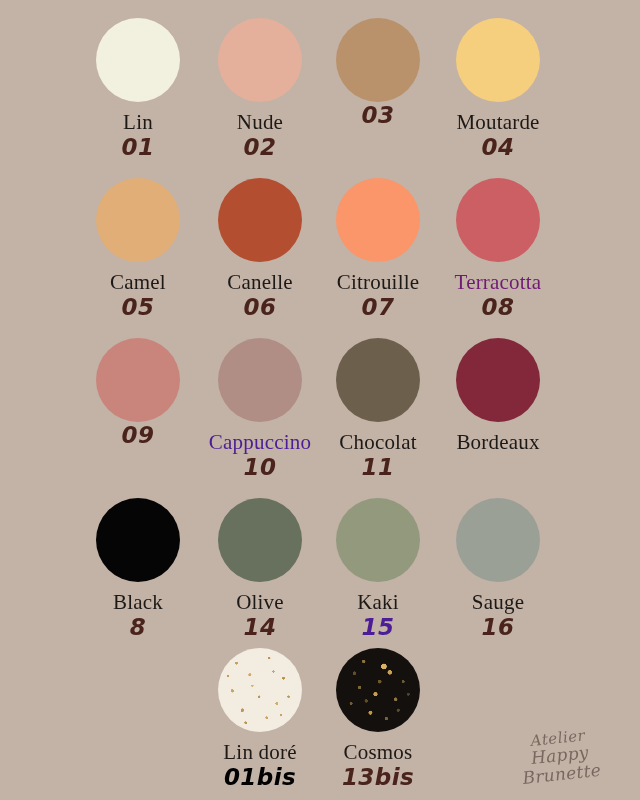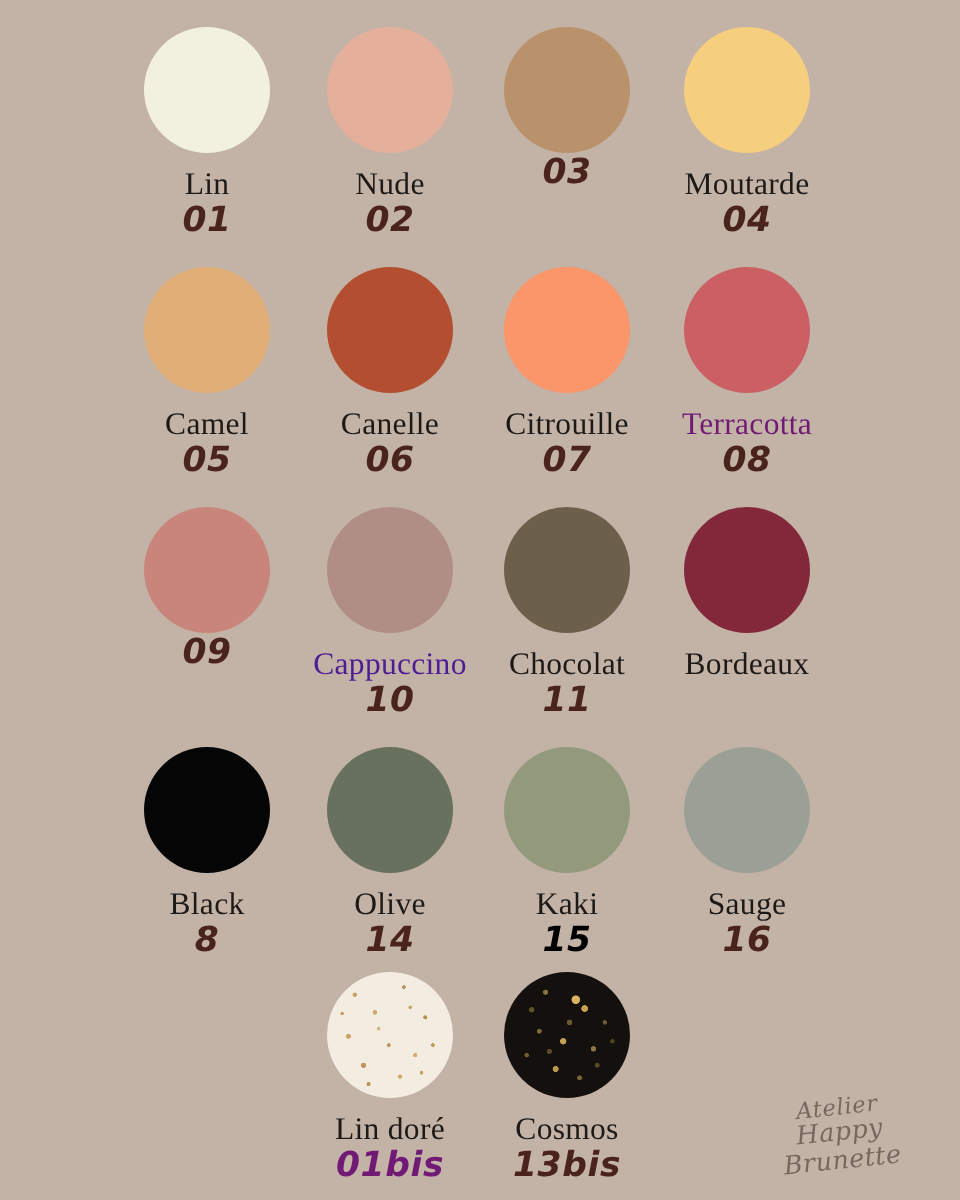--- a/index.html
+++ b/index.html
@@ -240,34 +240,34 @@
       <span class="swatch-code" style="color: rgb(74, 36, 28);">8</span>
     </div>
     <div class="swatch-cell col-2">
       <span class="swatch-dot" style="background-color: rgb(104, 112, 94);"></span>
       <span class="swatch-name" style="color: rgb(29, 25, 22);">Olive</span>
       <span class="swatch-code" style="color: rgb(74, 36, 28);">14</span>
     </div>
     <div class="swatch-cell col-3">
       <span class="swatch-dot" style="background-color: rgb(146, 153, 124);"></span>
       <span class="swatch-name" style="color: rgb(29, 25, 22);">Kaki</span>
-      <span class="swatch-code" style="color: #000000;">15</span>
+      <span class="swatch-code" style="color: #4c1d95;">15</span>
     </div>
     <div class="swatch-cell col-4">
       <span class="swatch-dot" style="background-color: rgb(155, 160, 150);"></span>
       <span class="swatch-name" style="color: rgb(29, 25, 22);">Sauge</span>
       <span class="swatch-code" style="color: rgb(74, 36, 28);">16</span>
     </div>
   </div>
 
   <div class="swatch-row row-5">
     <div class="swatch-cell col-2">
       <span class="swatch-dot finish-speckled" style="background-color: rgb(243, 236, 224);"></span>
       <span class="swatch-name" style="color: rgb(29, 25, 22);">Lin doré</span>
-      <span class="swatch-code" style="color: #701a75;">01bis</span>
+      <span class="swatch-code" style="color: #000000;">01bis</span>
     </div>
     <div class="swatch-cell col-3">
       <span class="swatch-dot finish-glitter" style="background-color: rgb(20, 16, 13);"></span>
       <span class="swatch-name" style="color: rgb(29, 25, 22);">Cosmos</span>
       <span class="swatch-code" style="color: rgb(74, 36, 28);">13bis</span>
     </div>
   </div>
 
   <div id="brand-watermark">
     <span class="brand-line-1">Atelier</span>

